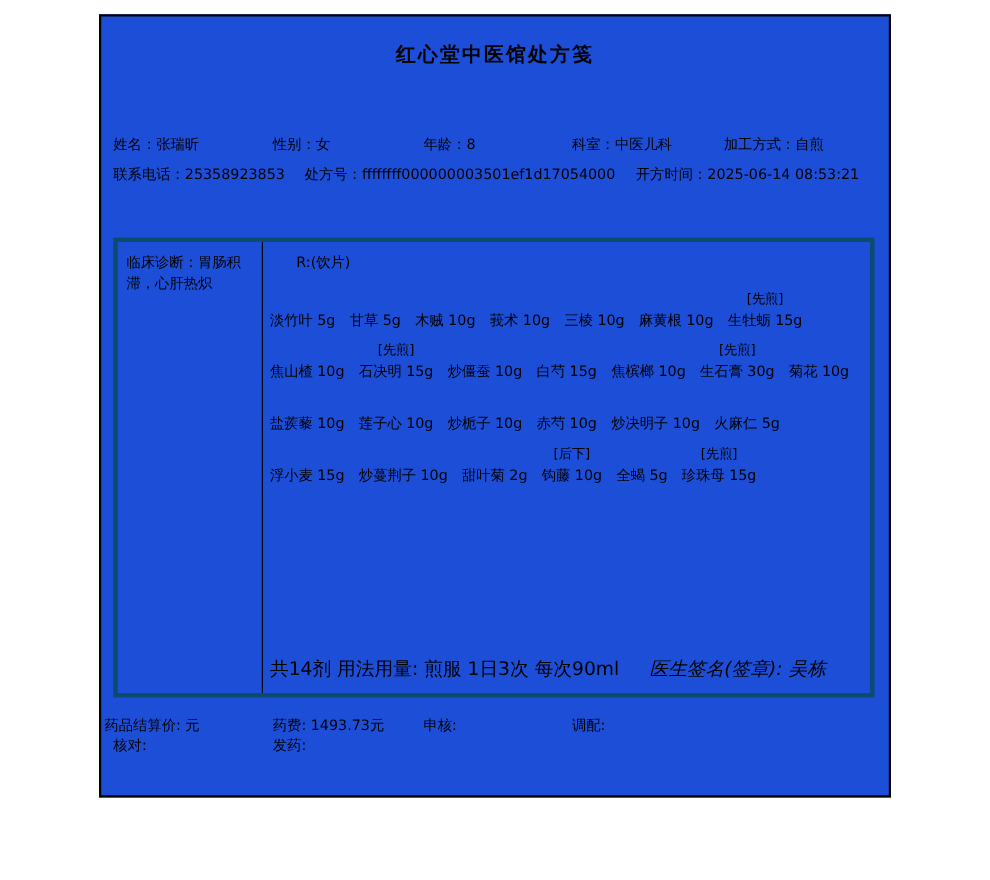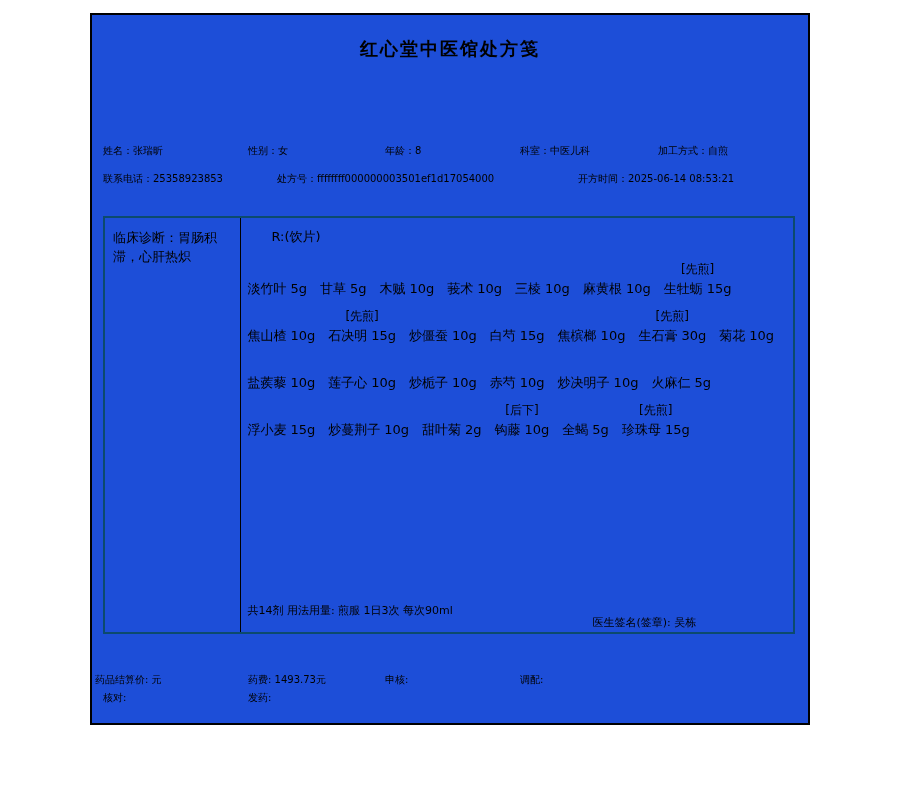--- a/index.html
+++ b/index.html
@@ -2,37 +2,37 @@
 <html><head>
 <meta charset="utf-8">
 <style>
   html,body{margin:0;padding:0;background:#ffffff;}
   body{width:900px;height:800px;position:relative;
        font-family:"DejaVu Sans",sans-serif;color:#000;}
   .sheet{position:absolute;left:90px;top:13px;width:720px;height:712px;
          border:2px solid #000;box-sizing:border-box;background:#1d4ed8;}
   .title{position:absolute;top:22px;left:0;width:100%;text-align:center;
          font-size:18px;font-weight:bold;letter-spacing:2px;}
-  .fld{position:absolute;font-size:10px;white-space:nowrap;height:16px;margin-top:22px;}
+  .fld{position:absolute;font-size:13px;white-space:nowrap;height:16px;}
   .rx-box{position:absolute;left:11px;top:201px;width:692px;height:418px;
-          border:2px solid #0c4a6e;box-sizing:border-box;display:flex;}
+          border:4px solid #0c4a6e;box-sizing:border-box;display:flex;}
   .diag-cell{width:137px;border-right:1px solid #000;box-sizing:border-box;
              padding:10px 12px 0 8px;font-size:13px;line-height:19px;}
   .rx-cell{flex:1;position:relative;padding:10px 6px 0 6px;box-sizing:border-box;}
   .rx-header{font-size:13px;height:17px;margin-left:24px;}
   .herb-line{margin-top:30px;height:17px;white-space:nowrap;font-size:13px;}
   #herb-rows .herb-line:first-child{margin-top:35px;}
   .herb{position:relative;display:inline-block;margin-right:13px;}
   .hname{margin-right:4px;}
   .tag{position:absolute;top:-19px;left:50%;transform:translateX(-50%);
        font-size:12px;white-space:nowrap;}
   .rx-footer{position:absolute;left:6px;right:6px;bottom:12px;
-             font-size:11px;line-height:18px;}
+             font-size:17px;line-height:18px;}
   .usage-line{position:relative;}
-  .doctor{position:absolute;left:345px;top:12px;white-space:nowrap;}
+  .doctor{position:absolute;left:345px;top:0;white-space:nowrap;font-style:italic;}
 </style>
 </head>
 <body>
 
 <div class="sheet">
 
   <div class="title">红心堂中医馆处方笺</div>
 
   <div class="fld" style="left:11px;top:107px">姓名：张瑞昕</div>
   <div class="fld" style="left:156px;top:107px">性别：女</div>

